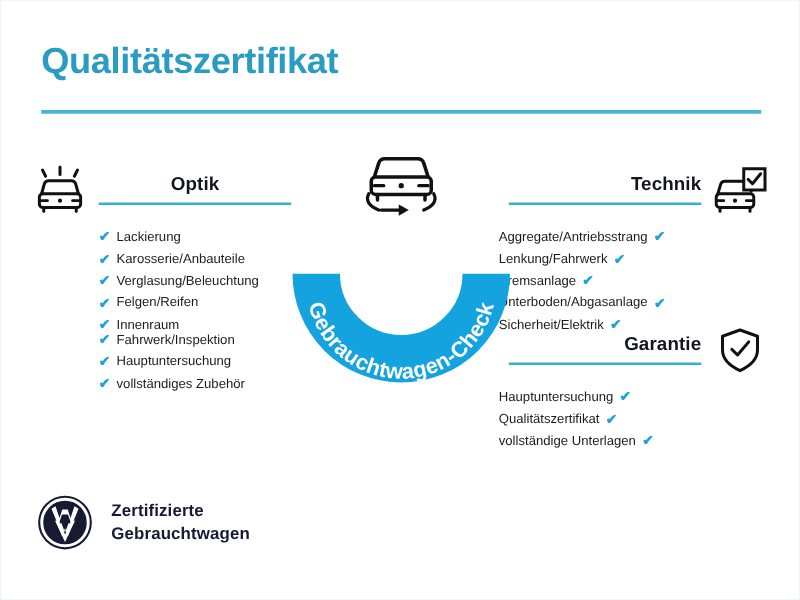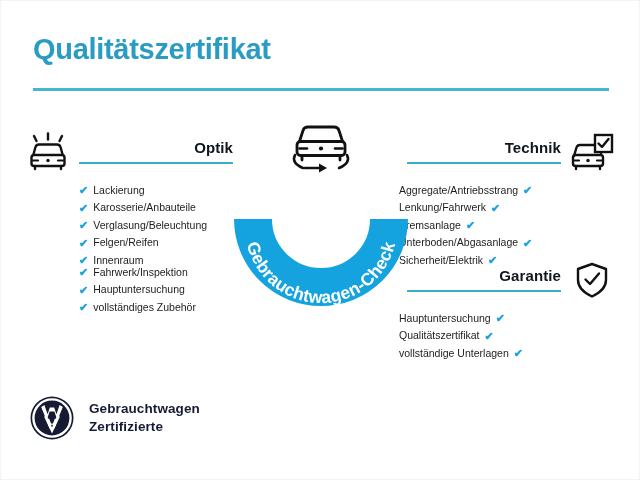--- a/index.html
+++ b/index.html
@@ -74,21 +74,21 @@
     box-sizing: border-box;
   }
   .sec-title {
     font-size: 15px;
     font-weight: bold;
     color: #11161f;
     line-height: 1.1;
     letter-spacing: 0.1px;
     padding-bottom: 5px;
   }
-  .section.left  .sec-title { text-align: right; }
+  .section.left  .sec-title { text-align: center; }
   .section.right .sec-title { text-align: right; }
 
   .sec-underline {
     height: 2px;
     background: #3aafcb;
     width: 100%;
   }
 
   .sec-list {
     list-style: none;
@@ -344,18 +344,18 @@
       <svg width="46" height="46" viewBox="0 0 46 46">
         <circle cx="23" cy="23" r="21.5" fill="#161b33"></circle>
         <circle cx="23" cy="23" r="18.6" fill="none" stroke="#ffffff" stroke-width="2.4"></circle>
         <path d="M12.2 12.0 L17.6 25.4 L20.6 16.6 L23 16.6 L25.4 16.6 L28.4 25.4 L33.8 12.0
                  L30.6 9.9 L27.4 19.3 L25.2 12.6 L20.8 12.6 L18.6 19.3 L15.4 9.9 Z" fill="#ffffff"></path>
         <path d="M17.6 25.4 L20.6 33.8 L23 27.5 L25.4 33.8 L28.4 25.4 L26.0 23.2 L23 31.0 L20.0 23.2 Z" fill="#ffffff"></path>
         <path d="M23 38.5 L15.0 21.5 L18.2 21.5 L23 32.6 L27.8 21.5 L31.0 21.5 Z" fill="#ffffff"></path>
       </svg>
     </div>
     <div class="vw-text">
+      <div>Zertifizierte</div>
       <div>Gebrauchtwagen</div>
-      <div>Zertifizierte</div>
     </div>
   </div>
 
 </div>
 
 </body></html>

